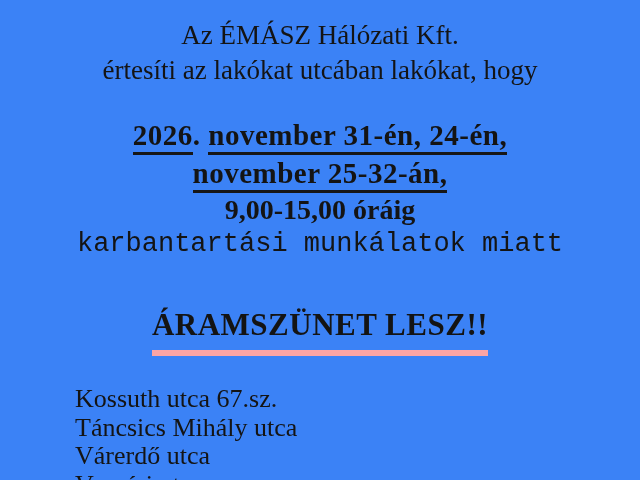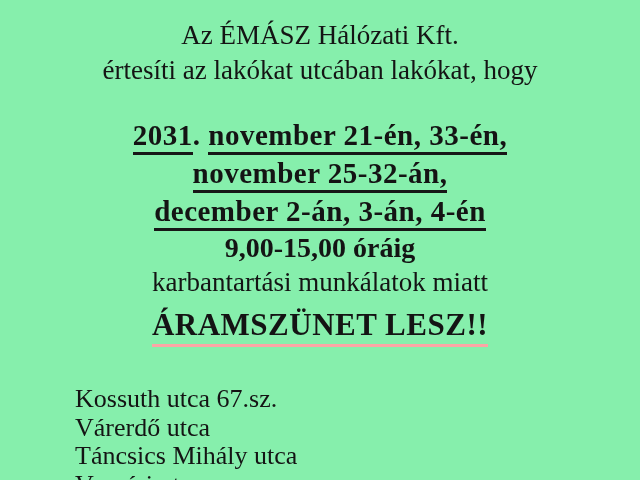--- a/index.html
+++ b/index.html
@@ -11,21 +11,21 @@
     height: 480px;
     background: #ffffff;
     overflow: hidden;
     position: relative;
     font-family: "Liberation Serif", serif;
     color: #141414;
   }
   .page {
     position: absolute;
     inset: 0;
-    background: #86efac;
+    background: #3b82f6;
   }
   .centered {
     position: absolute;
     left: 0;
     right: 0;
     text-align: center;
   }
   .header-block {
     top: 18px;
     font-size: 27px;
@@ -43,34 +43,35 @@
   }
   .time-line {
     font-size: 28px;
     line-height: 36px;
     font-weight: bold;
   }
   .reason-line {
     font-size: 27px;
     line-height: 33px;
     font-weight: normal;
+    font-family: Liberation Mono, monospace;
   }
   .announcement-block {
     top: 307px;
     font-size: 31px;
     font-weight: bold;
     letter-spacing: 0.5px;
   }
   .u {
     border-bottom: 3px solid #171717;
     padding-bottom: 1px;
   }
   .u-big {
-    border-bottom: 3px solid #fca5a5;
-    padding-bottom: 2px;
+    border-bottom: 6px solid #fca5a5;
+    padding-bottom: 8px;
   }
   .streets-block {
     position: absolute;
     left: 75px;
     top: 385px;
     text-align: left;
     font-size: 26px;
     line-height: 28.5px;
     font-weight: normal;
   }
@@ -80,37 +81,34 @@
 
 <div class="page">
 
   <div class="centered header-block">
     <div>Az ÉMÁSZ Hálózati Kft.</div>
     <div>értesíti az lakókat utcában lakókat, hogy</div>
   </div>
 
   <div class="centered main-block">
     <div class="date-line">
-      <span class="u">2031</span><span>.</span>
-      <span class="u">november 21-én, 33-én,</span>
+      <span class="u">2026</span><span>.</span>
+      <span class="u">november 31-én, 24-én,</span>
     </div>
     <div class="date-line">
       <span class="u">november 25-32-án,</span>
-    </div>
-    <div class="date-line">
-      <span class="u">december 2-án, 3-án, 4-én</span>
     </div>
     <div class="time-line">9,00-15,00 óráig</div>
     <div class="reason-line">karbantartási munkálatok miatt</div>
   </div>
 
   <div class="centered announcement-block">
     <span class="u-big">ÁRAMSZÜNET LESZ!!</span>
   </div>
 
   <div class="streets-block">
     <div>Kossuth utca 67.sz.</div>
+    <div>Táncsics Mihály utca</div>
     <div>Várerdő utca</div>
-    <div>Táncsics Mihály utca</div>
     <div>Vasvári utca</div>
   </div>
 
 </div>
 
 </body></html>

